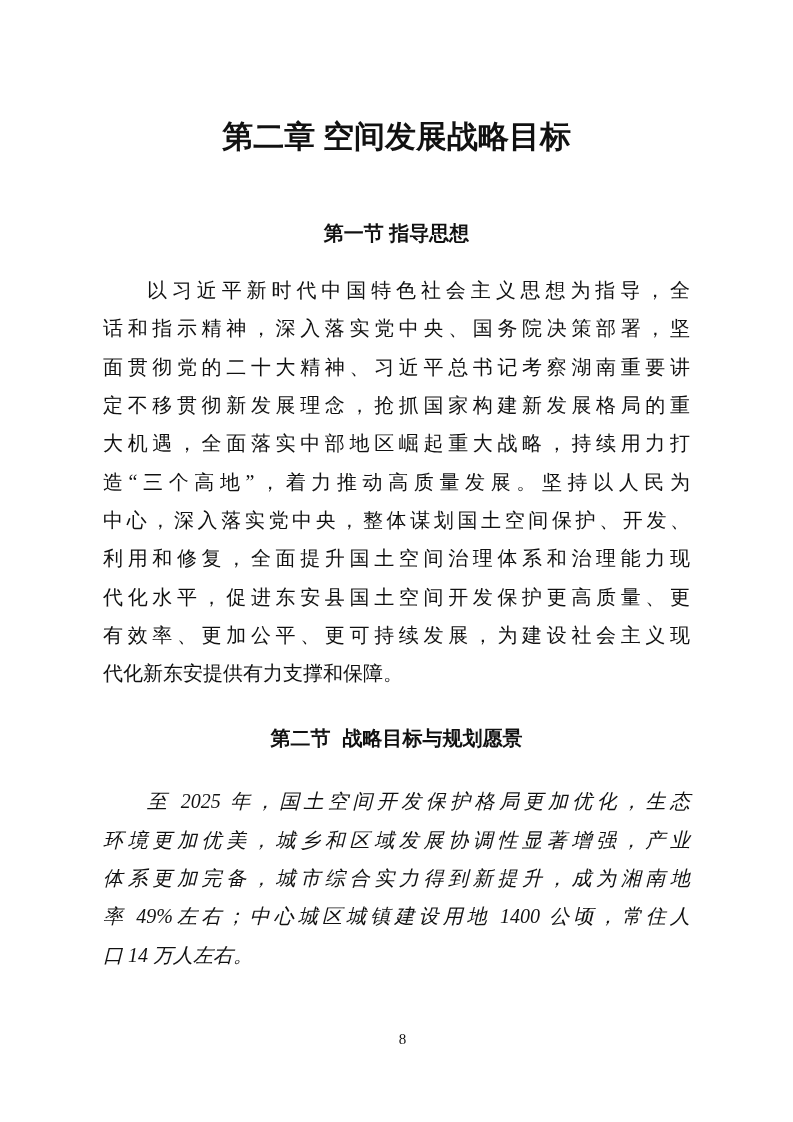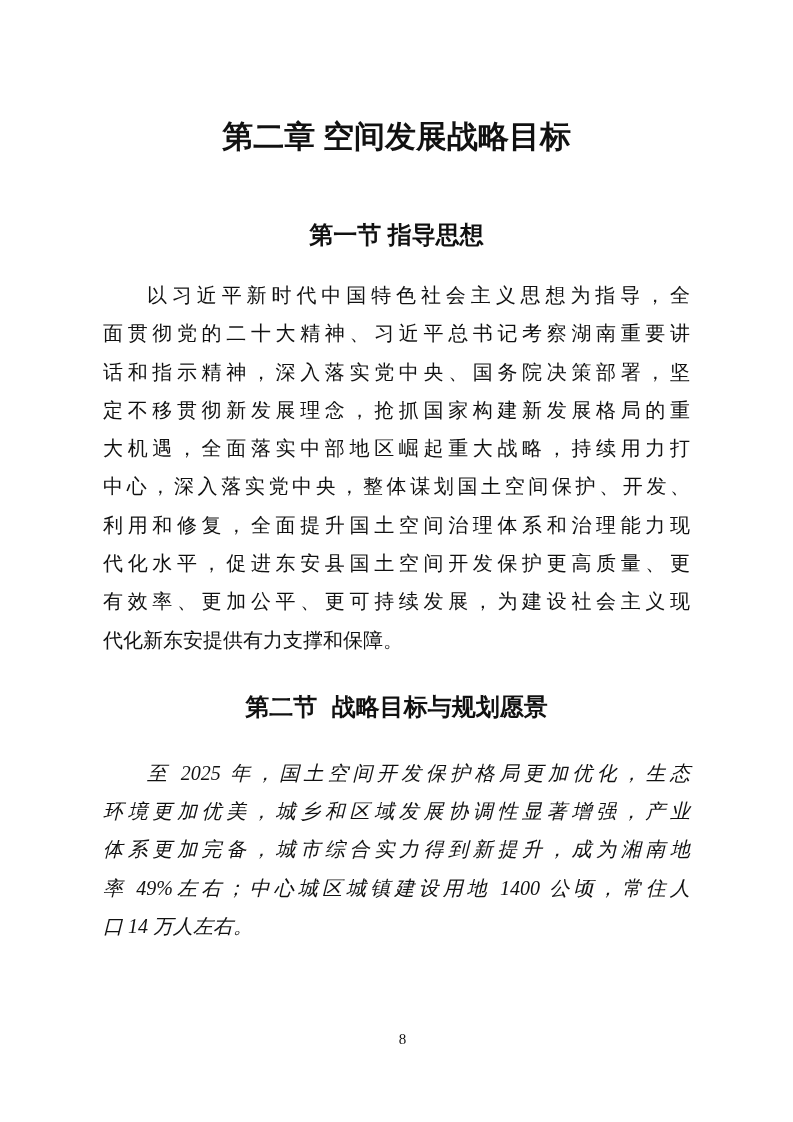--- a/index.html
+++ b/index.html
@@ -22,21 +22,21 @@
     padding-top: 110px;
     text-align: center;
     font-size: 31px;
     line-height: 1.2;
     font-weight: bold;
     font-family: "Liberation Serif", "DejaVu Serif", serif;
   }
   .section-heading {
     margin: 0;
     text-align: center;
-    font-size: 24px;
+    font-size: 20px;
     line-height: 1.2;
     font-weight: 700;
     font-family: "Liberation Sans", "DejaVu Sans", sans-serif;
   }
   .section-heading.s1 { margin-top: 66px; }
   .section-heading.s2 { margin-top: 36px; font-family: Liberation Mono, monospace; }
   .paragraph {
     margin: 26px 103px 0 103px;
     font-size: 20px;
     line-height: 38.3px;
@@ -69,24 +69,25 @@
 <body>
 
 <div class="page">
 
   <h1 class="chapter-title">第二章 空间发展战略目标</h1>
 
   <h2 class="section-heading s1">第一节 指导思想</h2>
 
   <div class="paragraph p1">
       <div class="line first">以习近平新时代中国特色社会主义思想为指导，全</div>
+      <div class="line">话和指示精神，深入落实党中央、国务院决策部署，坚</div>
       <div class="line">面贯彻党的二十大精神、习近平总书记考察湖南重要讲</div>
-      <div class="line">话和指示精神，深入落实党中央、国务院决策部署，坚</div>
       <div class="line">定不移贯彻新发展理念，抢抓国家构建新发展格局的重</div>
       <div class="line">大机遇，全面落实中部地区崛起重大战略，持续用力打</div>
+      <div class="line">造“三个高地”，着力推动高质量发展。坚持以人民为</div>
       <div class="line">中心，深入落实党中央，整体谋划国土空间保护、开发、</div>
       <div class="line">利用和修复，全面提升国土空间治理体系和治理能力现</div>
       <div class="line">代化水平，促进东安县国土空间开发保护更高质量、更</div>
       <div class="line">有效率、更加公平、更可持续发展，为建设社会主义现</div>
       <div class="line last">代化新东安提供有力支撑和保障。</div>
     </div>
 
   <h2 class="section-heading s2">第二节 战略目标与规划愿景</h2>
 
   <div class="paragraph p2">

